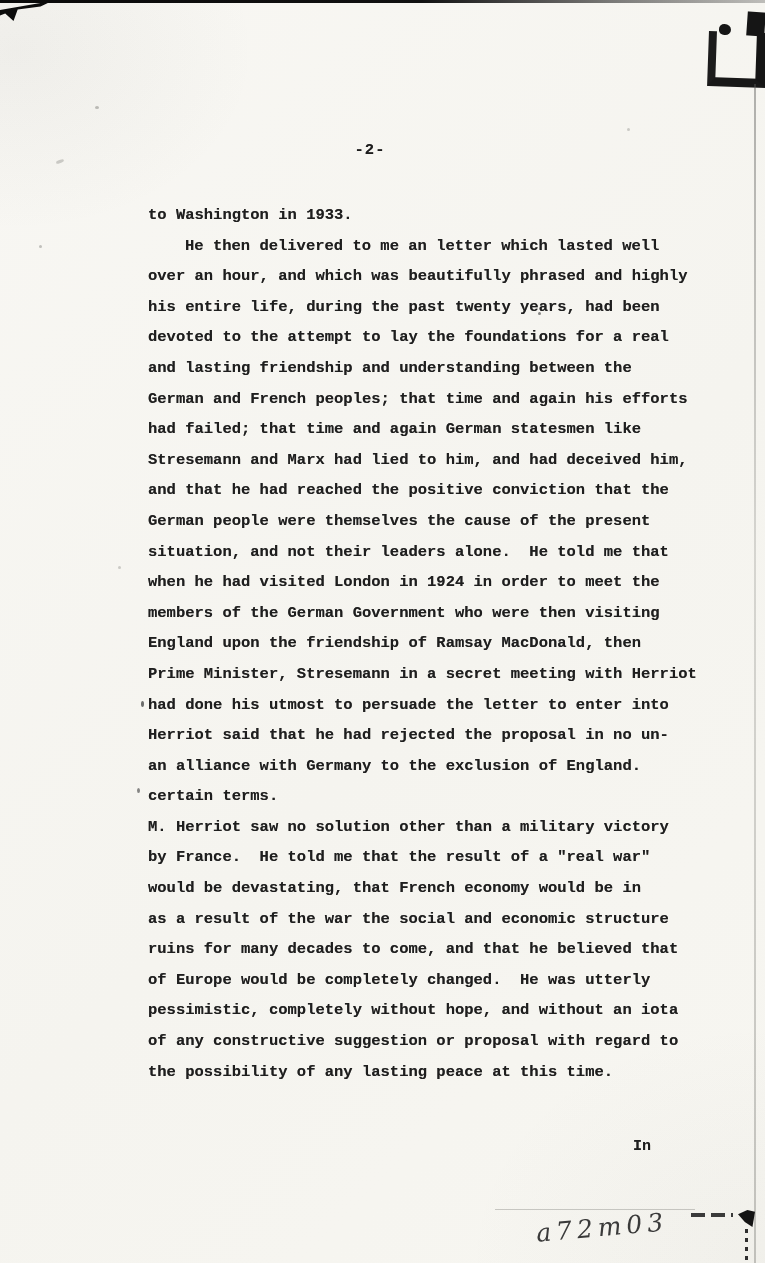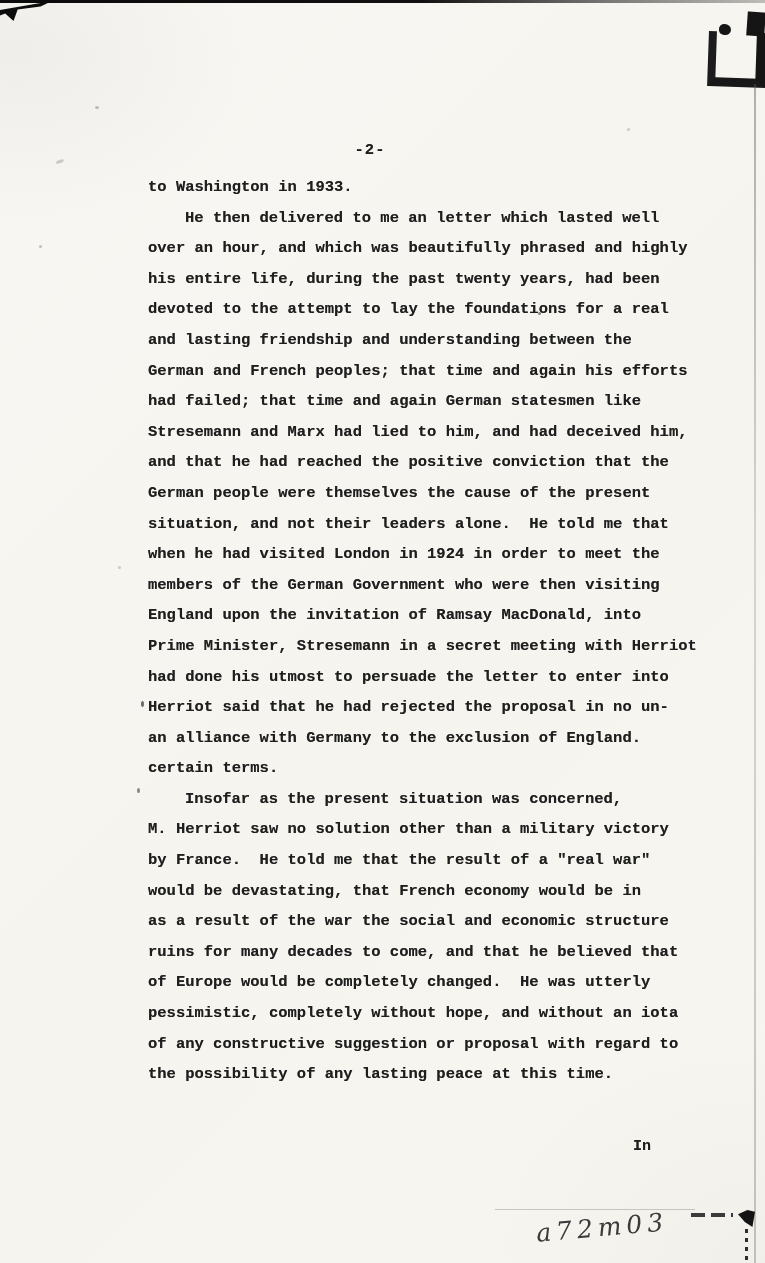--- a/index.html
+++ b/index.html
@@ -28,21 +28,21 @@
     text-align: center;
     font-size: 15.5px;
     font-weight: bold;
     color: #1d1d1d;
     text-shadow: 0 0 0.6px rgba(20,20,20,0.6);
     letter-spacing: 1px;
   }
   .text-body {
     position: absolute;
     left: 148px;
-    top: 176px;
+    top: 204px;
     width: 560px;
     font-size: 15.5px;
     font-weight: bold;
     color: #1e1e1e;
     text-shadow: 0 0 0.6px rgba(25,25,25,0.55);
   }
   .text-body .line {
     height: 30.6px;
     line-height: 22px;
     white-space: pre;
@@ -188,33 +188,32 @@
       <div class="line">and that he had reached the positive conviction that the</div>
 
       <div class="line">German people were themselves the cause of the present</div>
 
       <div class="line">situation, and not their leaders alone.  He told me that</div>
 
       <div class="line">when he had visited London in 1924 in order to meet the</div>
 
       <div class="line">members of the German Government who were then visiting</div>
 
-      <div class="line">England upon the invitation of Ramsay MacDonald, into</div>
+      <div class="line">England upon the friendship of Ramsay MacDonald, then</div>
 
       <div class="line">Prime Minister, Stresemann in a secret meeting with Herriot</div>
 
       <div class="line">had done his utmost to persuade the letter to enter into</div>
 
       <div class="line">Herriot said that he had rejected the proposal in no un-</div>
 
       <div class="line">an alliance with Germany to the exclusion of England.</div>
 
       <div class="line">certain terms.</div>
 
-      <div class="line indent">Insofar as the present situation was concerned,</div>
 
       <div class="line">M. Herriot saw no solution other than a military victory</div>
 
       <div class="line">by France.  He told me that the result of a "real war"</div>
 
       <div class="line">would be devastating, that French economy would be in</div>
 
       <div class="line">as a result of the war the social and economic structure</div>
 
       <div class="line">ruins for many decades to come, and that he believed that</div>

